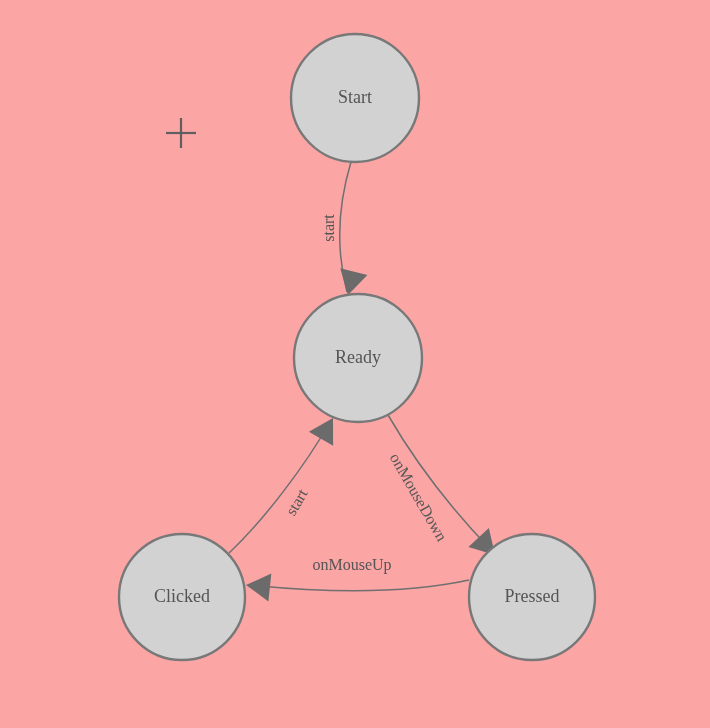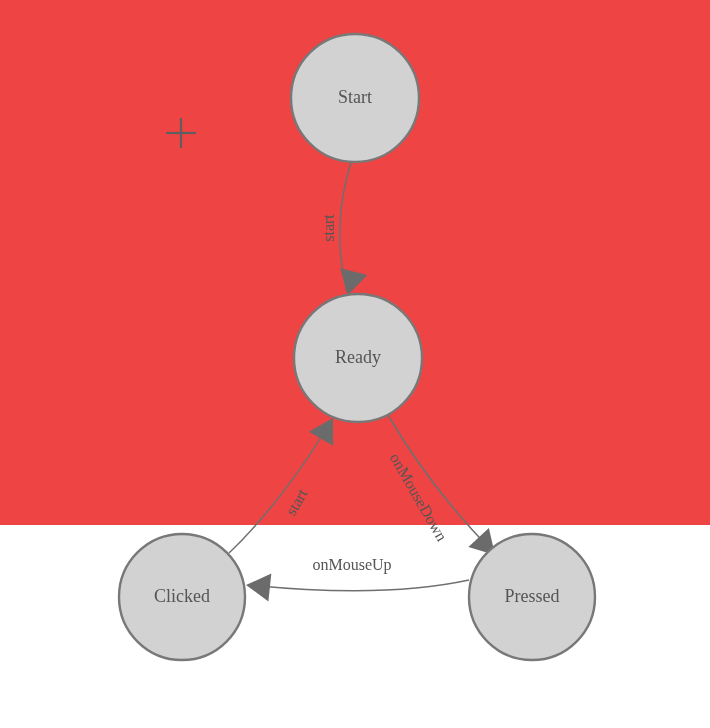--- a/index.html
+++ b/index.html
@@ -9,22 +9,22 @@
   }
   body {
     width: 710px;
     height: 728px;
     overflow: hidden;
     font-family: "Liberation Serif", "DejaVu Serif", serif;
   }
   #canvas {
     position: relative;
     width: 710px;
-    height: 525px;
-    background: #ef4444;
+    height: 728px;
+    background: #fca5a5;
     text-align: center;
   }
   #diagram-svg {
     position: absolute;
     top: 0;
     left: 0;
     width: 710px;
     height: 728px;
     display: block;
   }

